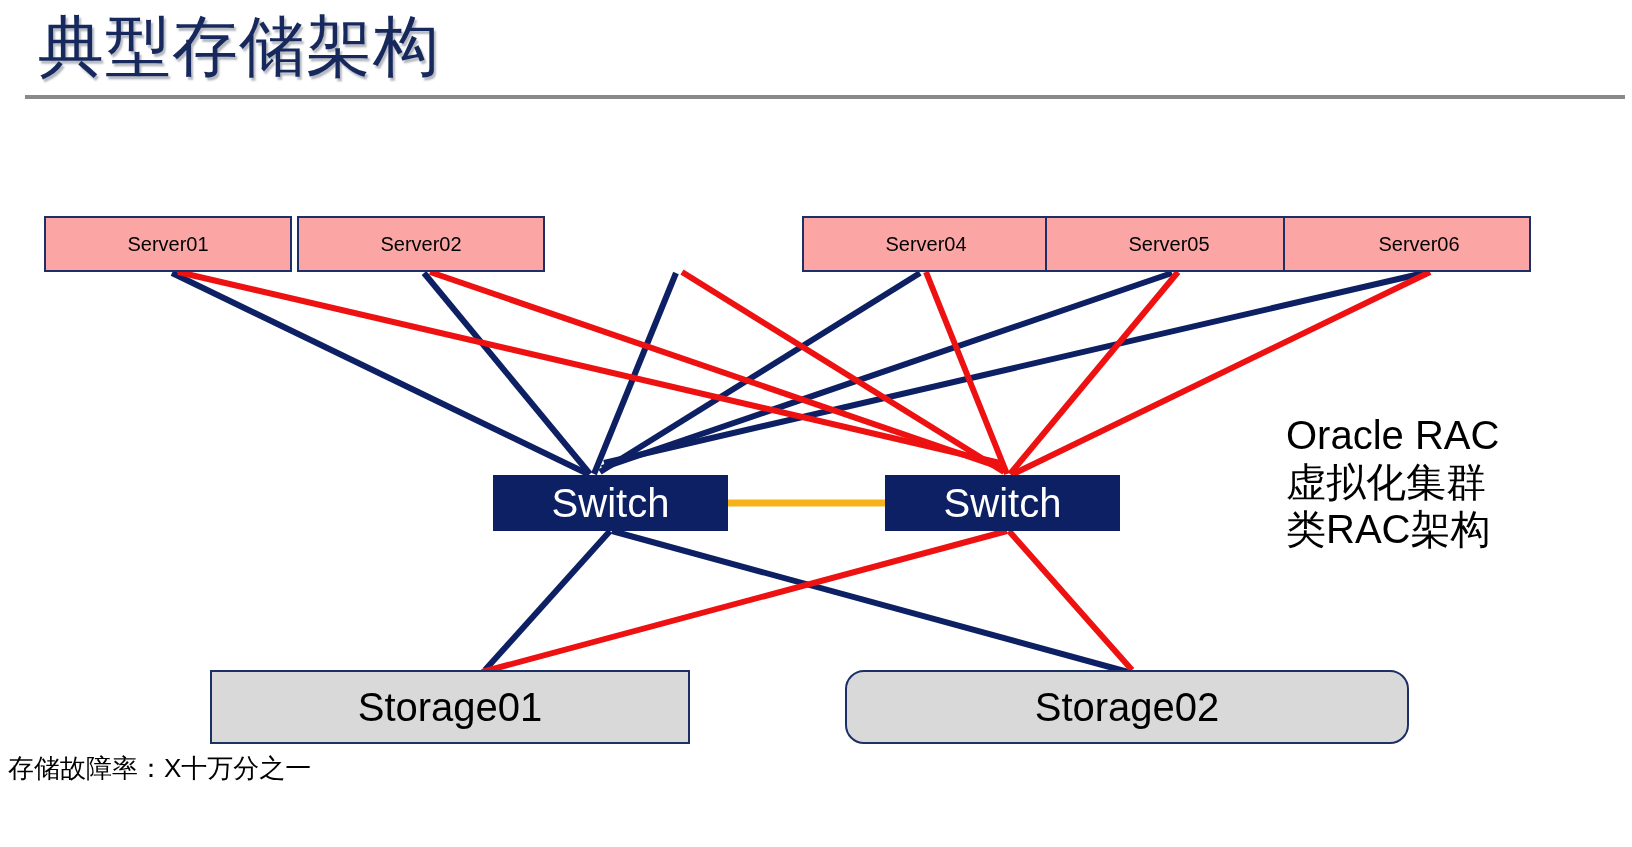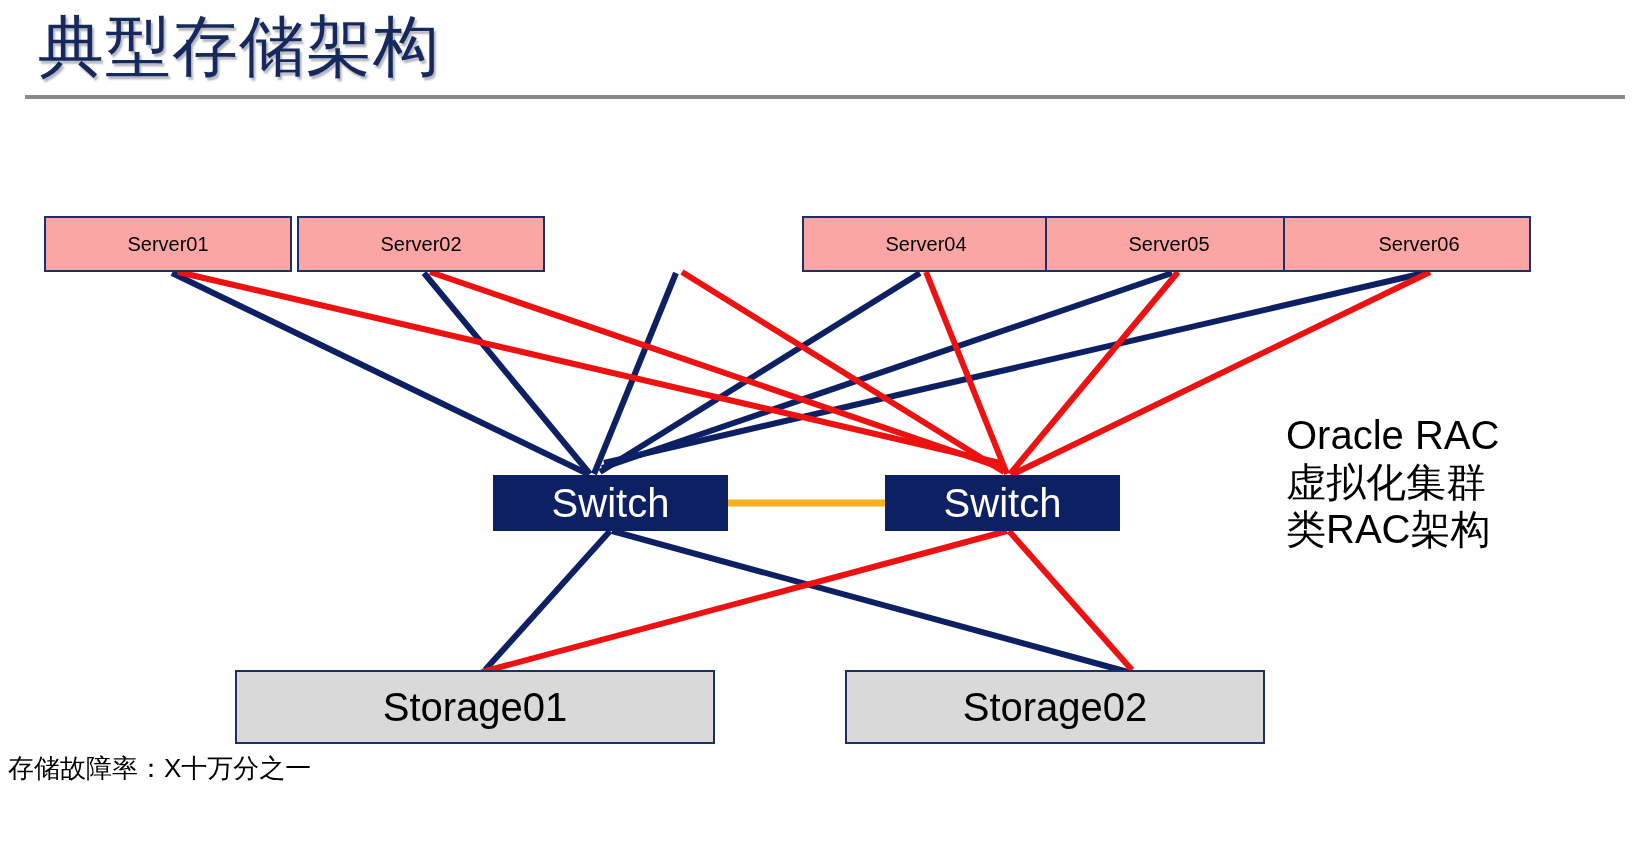--- a/index.html
+++ b/index.html
@@ -157,24 +157,24 @@
       <span>Server06</span>
     </div>
 
   <div class="node switch-box" style="left:493px;">
       <span>Switch</span>
     </div>
   <div class="node switch-box" style="left:885px;">
       <span>Switch</span>
     </div>
 
-  <div class="node storage-box" style="left:235px; width:480px;">
+  <div class="node storage-box" style="left:210px; width:480px;">
       <span>Storage01</span>
     </div>
-  <div class="node storage-box" style="left:845px; width:420px;">
+  <div class="node storage-box" style="left:845px; width:564px;border-radius:19px;">
       <span>Storage02</span>
     </div>
 
   <div class="annotation" id="anno-storage-rate">存储故障率：X十万分之一</div>
 
   <div id="cluster-note">
     <div>Oracle RAC</div>
     <div>虚拟化集群</div>
     <div>类RAC架构</div>
   </div>

